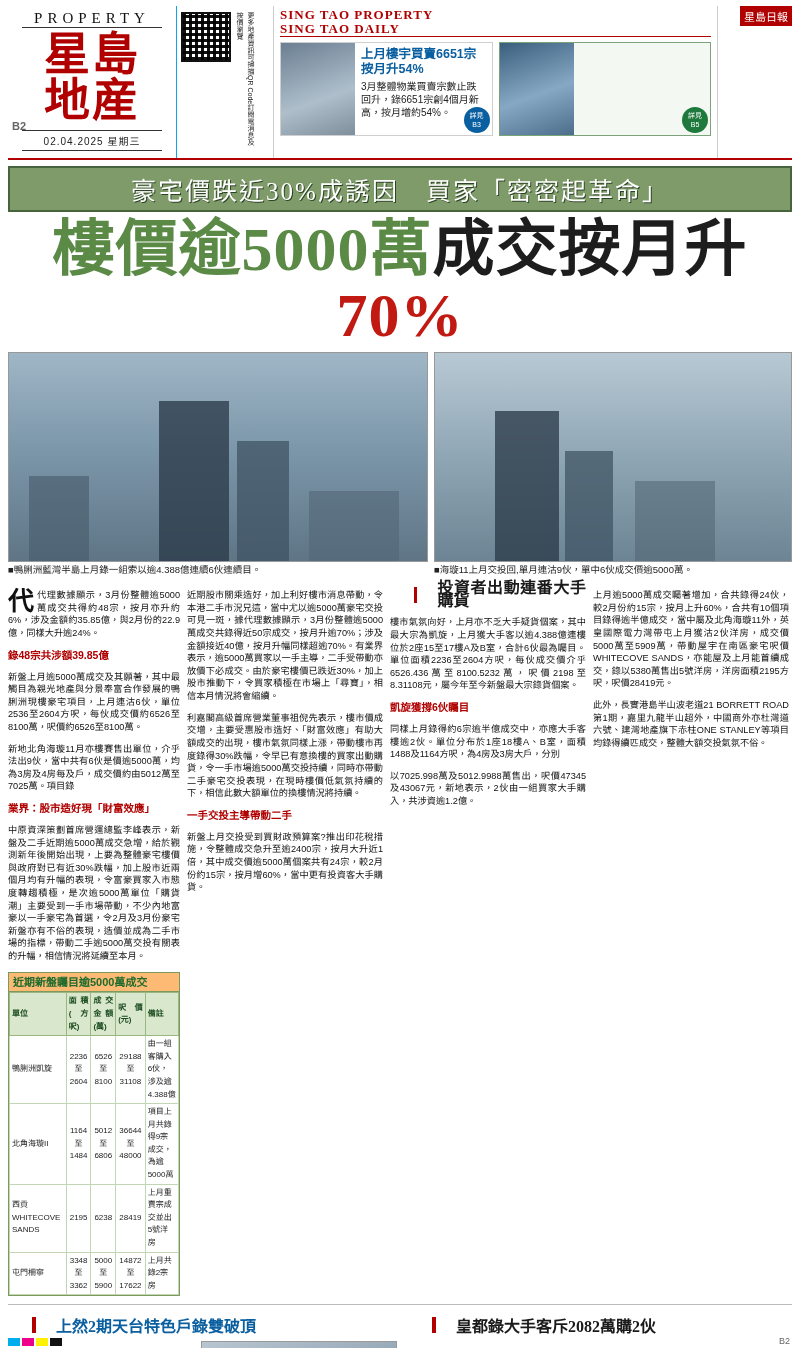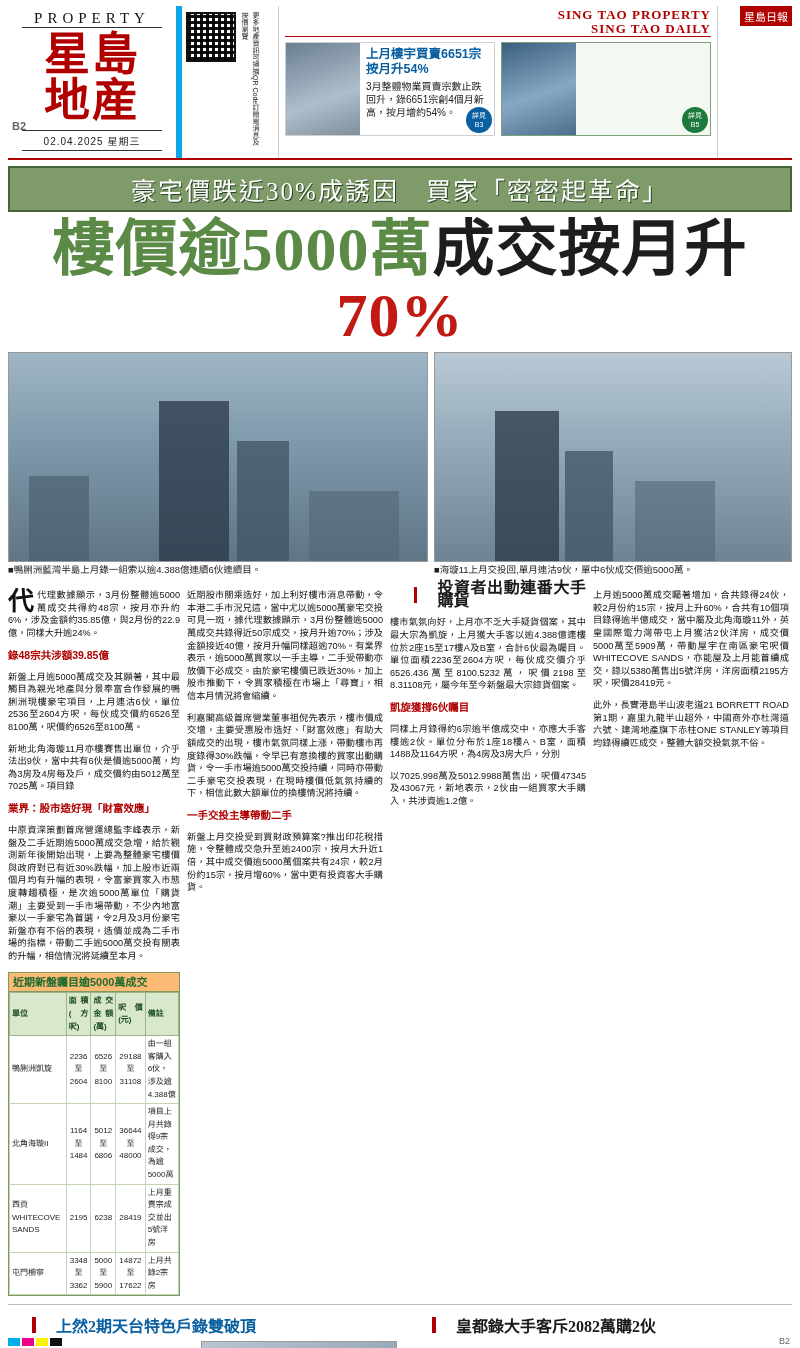--- a/index.html
+++ b/index.html
@@ -1,33 +1,33 @@
 <!DOCTYPE html>
 <html lang="zh-HK"><head>
 <meta charset="utf-8">
 <style>
   html,body{margin:0;padding:0;background:#fff;}
   body{width:800px;height:1348px;font-family:"Liberation Sans","DejaVu Sans",sans-serif;color:#111;overflow:hidden;}
   .page{position:relative;width:800px;height:1348px;background:#ffffff;box-sizing:border-box;padding:6px 8px;}
   
   .masthead{display:flex;height:152px;border-bottom:2px solid #b00000;}
-  .mh-left{width:168px;border-right:6px solid #0ea5e9;position:relative;}
+  .mh-left{width:168px;border-right:1px solid #0ea5e9;position:relative;}
   .mh-prop{font-family:"Liberation Serif","DejaVu Serif",serif;font-size:15px;letter-spacing:5px;color:#111;text-align:center;padding-top:4px;border-bottom:1px solid #333;margin:0 14px;}
   .mh-logo{font-family:"Liberation Serif","DejaVu Serif",serif;font-weight:bold;color:#b00000;font-size:46px;line-height:46px;text-align:center;margin-top:4px;letter-spacing:2px;}
   .mh-logo span{display:block;}
   .mh-date{margin:6px 14px 0;border-top:1px solid #333;border-bottom:1px solid #333;text-align:center;font-size:10px;letter-spacing:1px;padding:2px 0;color:#222;}
   .mh-b2{position:absolute;left:4px;bottom:26px;font-size:11px;color:#666;font-weight:bold;}
   .mh-qr{width:88px;border-right:1px solid #ccc;padding:6px 4px;display:flex;}
   .qrbox{width:46px;height:46px;border:2px solid #111;position:relative;background:
      repeating-linear-gradient(0deg,#111 0 3px,#fff 3px 6px),
      repeating-linear-gradient(90deg,#111 0 3px,transparent 3px 6px);
      background-blend-mode:multiply;}
   .qrlabel{font-size:7px;writing-mode:vertical-rl;line-height:11px;color:#222;margin-left:3px;}
   .mh-mid{flex:1;padding:2px 6px 0 6px;}
-  .st-en{color:#b00000;font-family:"Liberation Serif","DejaVu Serif",serif;font-size:13px;font-weight:bold;letter-spacing:1px;line-height:14px;border-bottom:1px solid #b00000;text-align:right;}
+  .st-en{color:#b00000;font-family:"Liberation Serif","DejaVu Serif",serif;font-size:13px;font-weight:bold;letter-spacing:1px;line-height:14px;border-bottom:1px solid #b00000;}
   .mh-promos{display:flex;gap:6px;margin-top:5px;}
   .promo{flex:1;border:1px solid #cfcfcf;display:flex;position:relative;min-height:92px;}
   .promo.green{border-color:#7aa37a;background:#f4f8f2;}
   .promo-img{width:74px;background:#8ea0ae;}
   .promo-img.i2{background:linear-gradient(160deg,#6b7f92,#aebecb 60%,#7e8e9a);}
   .promo-img.i3{background:linear-gradient(160deg,#3a5f7d,#86a8c4 55%,#4d6e8a);}
   .promo-txt{flex:1;padding:4px 6px;}
   .promo-h{color:#0a5fa0;font-size:12.5px;font-weight:bold;line-height:15px;}
   .promo-h.g{color:#1e7a3c;}
   .promo-b{font-size:10px;line-height:13px;color:#222;margin-top:3px;}

